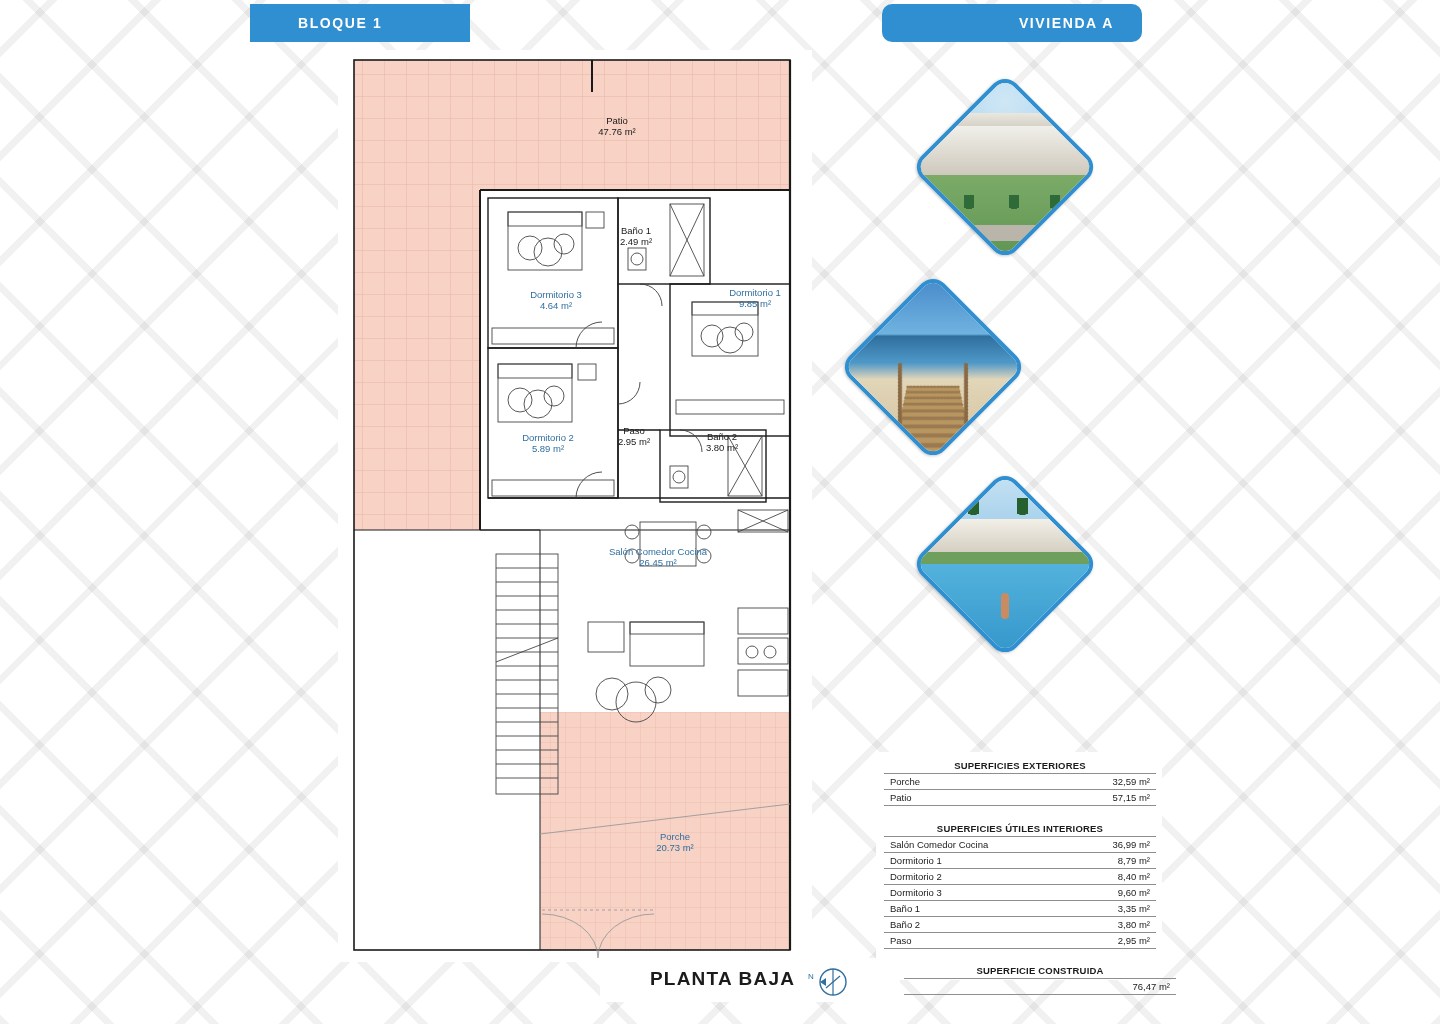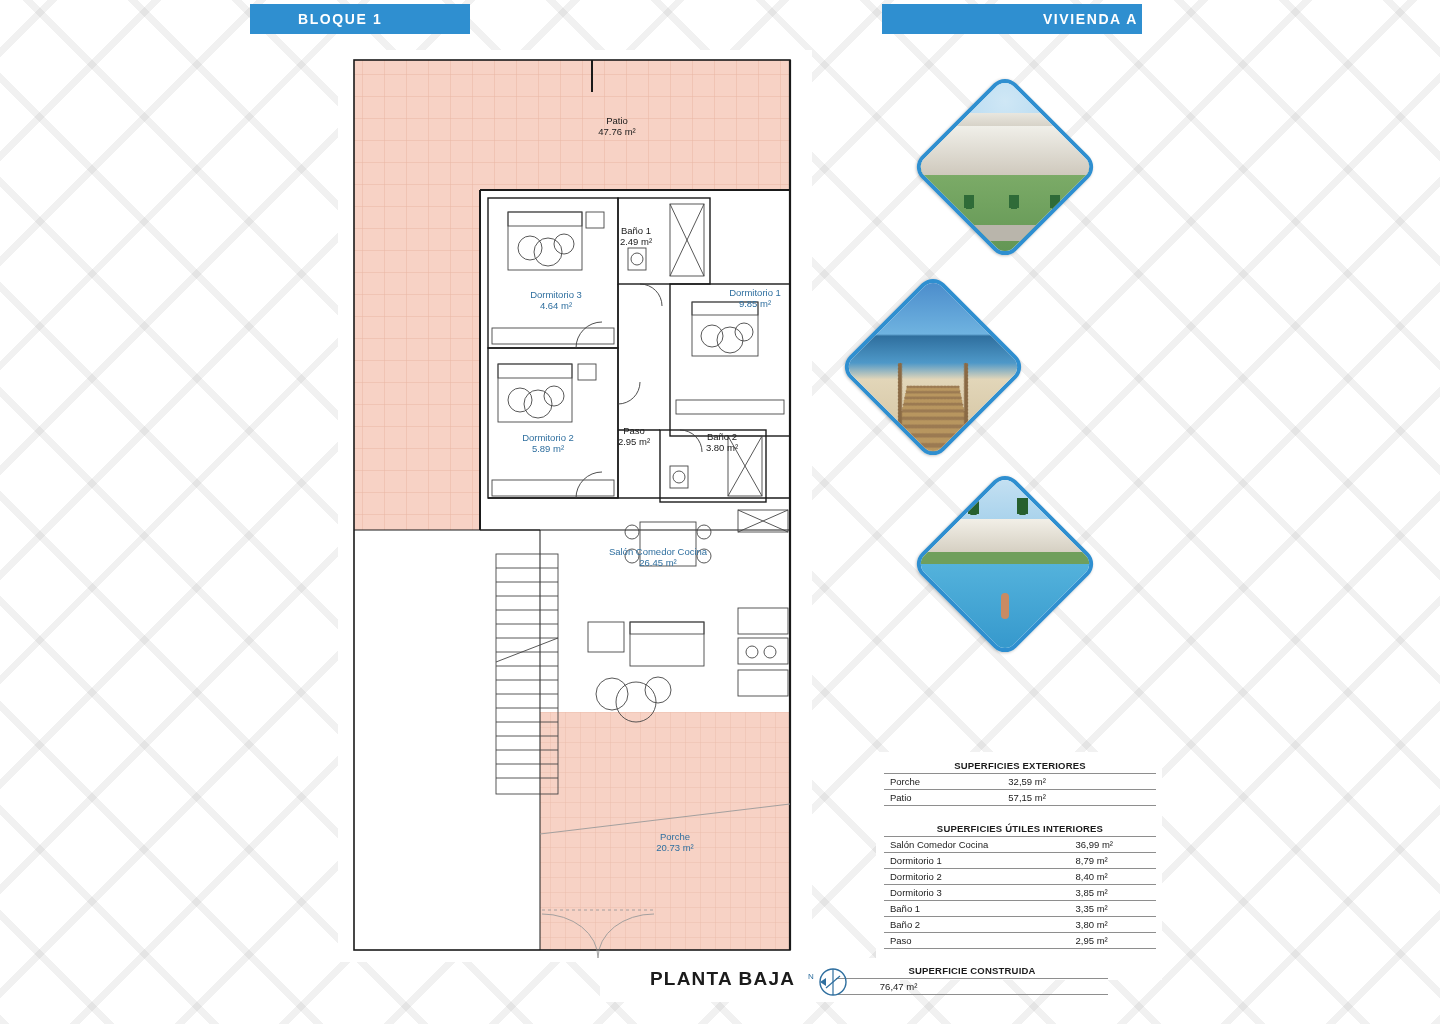--- a/index.html
+++ b/index.html
@@ -15,28 +15,28 @@
     background:
       repeating-linear-gradient(45deg, rgba(0,0,0,0.055) 0px, rgba(0,0,0,0.055) 7px, rgba(0,0,0,0) 7px, rgba(0,0,0,0) 74px),
       repeating-linear-gradient(-45deg, rgba(0,0,0,0.055) 0px, rgba(0,0,0,0.055) 7px, rgba(0,0,0,0) 7px, rgba(0,0,0,0) 74px);
     z-index:0;
   }
   .white-cover{
     position:absolute;background:#fff;z-index:1;
   }
   
   .hdr{
-    position:absolute;top:4px;height:30px;background:#2f8fd0;
+    position:absolute;top:4px;height:38px;background:#2f8fd0;
     display:flex;align-items:center;z-index:6;
   }
   .hdr span{
     color:#fff;font-weight:bold;font-size:14px;letter-spacing:1.6px;
   }
   #hdr-left{left:250px;width:220px;justify-content:flex-start;padding-left:48px;box-sizing:border-box;}
-  #hdr-right{right:298px;width:260px;justify-content:flex-end;padding-right:4px;box-sizing:border-box;}
+  #hdr-right{right:298px;width:260px;justify-content:flex-end;padding-right:28px;box-sizing:border-box;border-radius:10px;}
 
   
   #plan{
     position:absolute;left:340px;top:52px;width:468px;height:908px;z-index:3;
   }
   svg{display:block;}
 
   
   .lbl{
     position:absolute;z-index:5;text-align:center;
@@ -93,21 +93,21 @@
   
   .tbl{
     position:absolute;z-index:5;width:272px;font-size:9.5px;color:#1b1b1b;
   }
   .tbl .cap{
     text-align:center;font-weight:bold;font-size:9.5px;padding-bottom:2px;
     letter-spacing:.2px;
   }
   .tbl table{width:100%;border-collapse:collapse;}
   .tbl td{padding:2px 2px 2px 6px;border-bottom:1px solid #8e8e8e;}
-  .tbl td.v{text-align:left;padding-right:6px;}
+  .tbl td.v{text-align:right;padding-right:6px;}
   .tbl .topline{border-top:1px solid #8e8e8e;}
 
   
   #footer-title{
     position:absolute;left:650px;top:968px;z-index:6;
     font-size:19px;font-weight:bold;letter-spacing:1.2px;color:#1b1b1b;
   }
   #compass{
     position:absolute;left:806px;top:962px;z-index:6;
   }
@@ -384,39 +384,39 @@
     <tr>
       <td>Dormitorio 1</td>
       <td class="v">8,79 m²</td>
     </tr>
     <tr>
       <td>Dormitorio 2</td>
       <td class="v">8,40 m²</td>
     </tr>
     <tr>
       <td>Dormitorio 3</td>
-      <td class="v">3,85 m²</td>
+      <td class="v">9,60 m²</td>
     </tr>
     <tr>
       <td>Baño 1</td>
       <td class="v">3,35 m²</td>
     </tr>
     <tr>
       <td>Baño 2</td>
       <td class="v">3,80 m²</td>
     </tr>
     <tr>
       <td>Paso</td>
       <td class="v">2,95 m²</td>
     </tr>
   </tbody>
     </table>
 </div>
 
-<div class="tbl" style="left:836px;top:965px;">
+<div class="tbl" style="left:904px;top:965px;">
   <div class="cap">SUPERFICIE CONSTRUIDA</div>
   <table>
     <tbody>
         <tr class="topline">
       <td></td>
       <td class="v">76,47 m²</td>
     </tr>
   </tbody>
     </table>
 </div>

